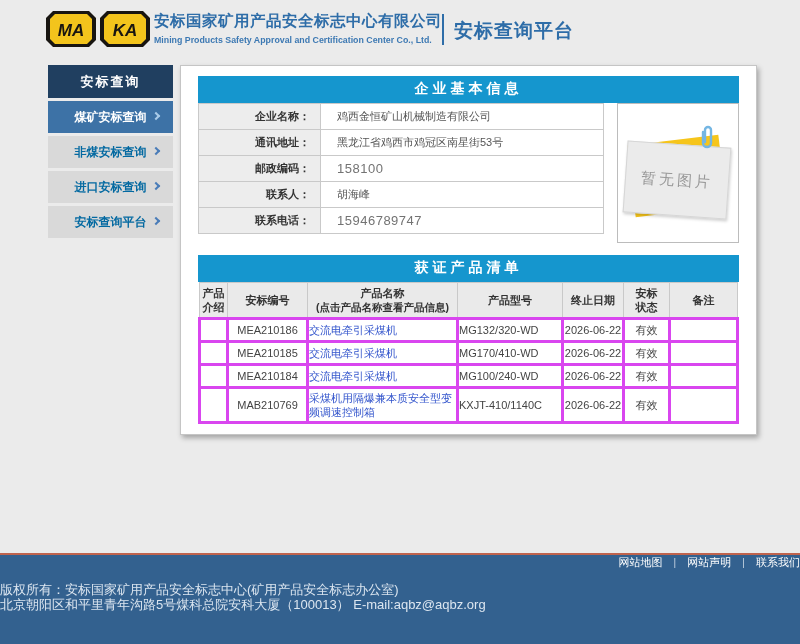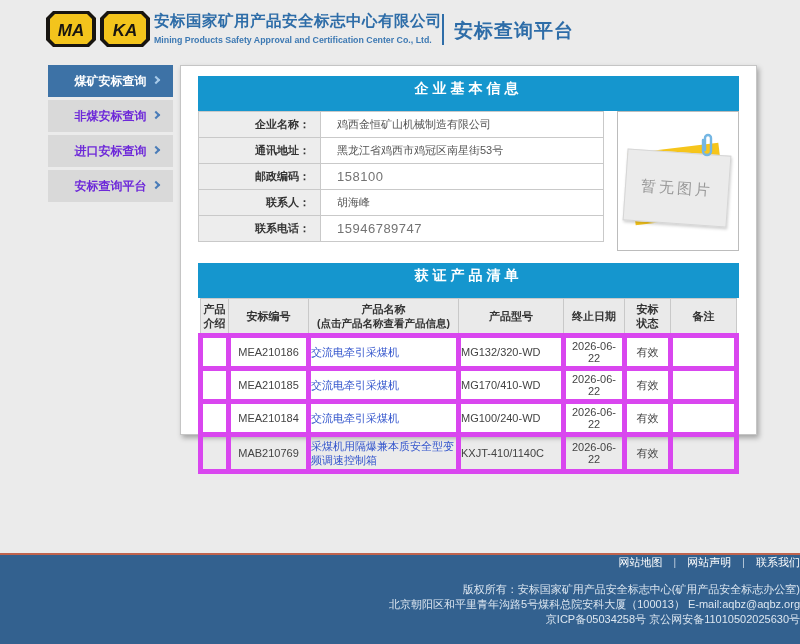--- a/index.html
+++ b/index.html
@@ -16,31 +16,31 @@
   .org-block { position:absolute; left:154px; top:11px; }
   .org-zh { color:#2e6da8; font-size:15.5px; font-weight:bold; letter-spacing:0.5px; white-space:nowrap; }
   .org-en { color:#3d79b3; font-size:8.8px; font-weight:bold; margin-top:3px; white-space:nowrap; }
   .header-divider { position:absolute; left:442px; top:14px; width:2px; height:31px; background:#2e6da8; }
   .platform-title { position:absolute; left:454px; top:18px; font-size:19px; font-weight:bold; color:#2e6da8; letter-spacing:1px; white-space:nowrap; }
 
   
   .sidebar { position:absolute; left:48px; top:65px; width:125px; }
   .sidebar-header { height:33px; line-height:33px; background:#203f60; color:#fff; text-align:center;
     font-size:13px; font-weight:bold; letter-spacing:2px; margin-bottom:3px; }
-  .sidebar-item { position:relative; height:32px; line-height:32px; background:#d9d9d9; color:#6d28d9;
+  .sidebar-item { position:relative; height:32px; line-height:32px; background:#d9d9d9; color:#0369a1;
     text-align:center; font-size:12px; font-weight:bold; margin-bottom:3px; cursor:pointer; }
   .sidebar-item.active { background:#3d72a6; color:#fff; }
   .chev { position:absolute; right:14px; top:12px; width:6px; height:6px;
     border-top:2px solid #4a7cb8; border-right:2px solid #4a7cb8; transform:rotate(45deg); }
   .sidebar-item.active .chev { border-color:#a9cbe9; }
 
   
   .panel { position:absolute; left:180px; top:65px; width:577px; height:370px; background:#fff;
     border:1px solid #c5c5c5; box-shadow:2px 3px 5px rgba(0,0,0,0.3); padding:10px 17px; }
-  .section-bar { height:35px; line-height:25px; background:#1596ce; color:#fff; text-align:center;
+  .section-bar { height:27px; line-height:25px; background:#1596ce; color:#fff; text-align:center;
     font-size:14px; font-weight:bold; letter-spacing:4px; }
 
   .info-flex { display:flex; align-items:flex-start; }
   .info-table { width:408px; border-collapse:collapse; }
   .info-table td { border:1px solid #c9c9c9; height:26px; font-size:11px;padding-left:16px; }
   .info-label { width:122px; background:#ededed; text-align:right; padding-right:10px;
     font-weight:bold; color:#333; font-size:12px; }
   .info-value { padding-left:12px; color:#555; }
   .info-value.num { font-size:13px; color:#737373; letter-spacing:0.5px; }
 
@@ -49,37 +49,37 @@
   .card-gray { position:absolute; left:7px; top:40px; width:104px; height:72px; background:#ebebeb;
     border:1px solid #d6d6d6; transform:rotate(4deg); box-shadow:1px 2px 3px rgba(0,0,0,0.18);
     display:flex; align-items:center; justify-content:center; }
   .noimg-text { font-family:"Liberation Serif","DejaVu Serif",serif; font-size:15px; color:#999; letter-spacing:3px; }
   .clip { position:absolute; right:24px; top:20px; }
 
   .prod-section { margin-top:12px; }
   .prod-table { width:100%; border-collapse:collapse; table-layout:fixed; }
   .prod-table th { background:#eaeaea; border:1px solid #c9c9c9; font-size:11px; color:#333;
     padding:3px 1px; line-height:14px; font-weight:bold; text-align:center; }
-  .prod-table td { border:5px solid #d946ef; font-size:11px; color:#444; height:23px; padding:2px 0; }
+  .prod-table td { border:3px solid #d946ef; font-size:11px; color:#444; height:23px; padding:2px 0; }
   .th-sub { font-size:10.5px; }
   .td-center { text-align:center; }
   .td-name { padding:3px 8px; line-height:14px; }
   .td-model { padding-left:8px; }
   a.plink { color:#3355cc; text-decoration:none; cursor:pointer; }
 
   .col-intro { width:28px; } .col-cert { width:80px; } .col-name { width:150px; }
   .col-model { width:105px; } .col-date { width:61px; } .col-status { width:46px; }
 
   
   .footer { position:absolute; left:0; right:0; bottom:0; height:91px; background:#33618f;
     border-top:2px solid #bf634d; }
   .footer-links { text-align:right; font-size:11px; }
   .footer-links a { color:#fff; text-decoration:none; cursor:pointer; }
   .footer-links .sep { color:#c8d6e4; margin:0 8px; font-size:10px; }
-  .footer-text { text-align:right; font-size:11px; color:#dce6f0; line-height:15px; margin-top:12px; }
+  .footer-text { text-align:left; font-size:13px; color:#dce6f0; line-height:15px; margin-top:12px; }
 </style>
 </head>
 <body>
 
 <div class="header">
   <div class="logo">
     <svg width="104" height="40" viewBox="0 0 104 40" aria-hidden="true">
       <g>
         <polygon points="7,2 43,2 50,9 50,31 43,38 7,38 0,31 0,9" fill="#181511"></polygon>
         <polygon points="9,5 41,5 46,10 46,30 41,35 9,35 4,30 4,10" fill="#f3c41c"></polygon>
@@ -94,20 +94,21 @@
   </div>
   <div class="org-block">
     <div class="org-zh">安标国家矿用产品安全标志中心有限公司</div>
     <div class="org-en">Mining Products Safety Approval and Certification Center Co., Ltd.</div>
   </div>
   <div class="header-divider"></div>
   <div class="platform-title">安标查询平台</div>
 </div>
 
 <div class="sidebar">
+  <div class="sidebar-header">安标查询</div>
   <div class="sidebar-item active">
     <span>煤矿安标查询</span>
     <span class="chev"></span>
   </div>
   <div class="sidebar-item">
     <span>非煤安标查询</span>
     <span class="chev"></span>
   </div>
   <div class="sidebar-item">
     <span>进口安标查询</span>
@@ -248,15 +249,14 @@
   <div class="footer-links">
     <a>网站地图</a>
     <span class="sep">|</span>
     <a>网站声明</a>
     <span class="sep">|</span>
     <a>联系我们</a>
   </div>
   <div class="footer-text">
     <div>版权所有：安标国家矿用产品安全标志中心(矿用产品安全标志办公室)</div>
     <div>北京朝阳区和平里青年沟路5号煤科总院安科大厦（100013） E-mail:aqbz@aqbz.org</div>
-    <div>京ICP备05034258号 京公网安备11010502025630号</div>
   </div>
 </div>
 
 </body></html>

